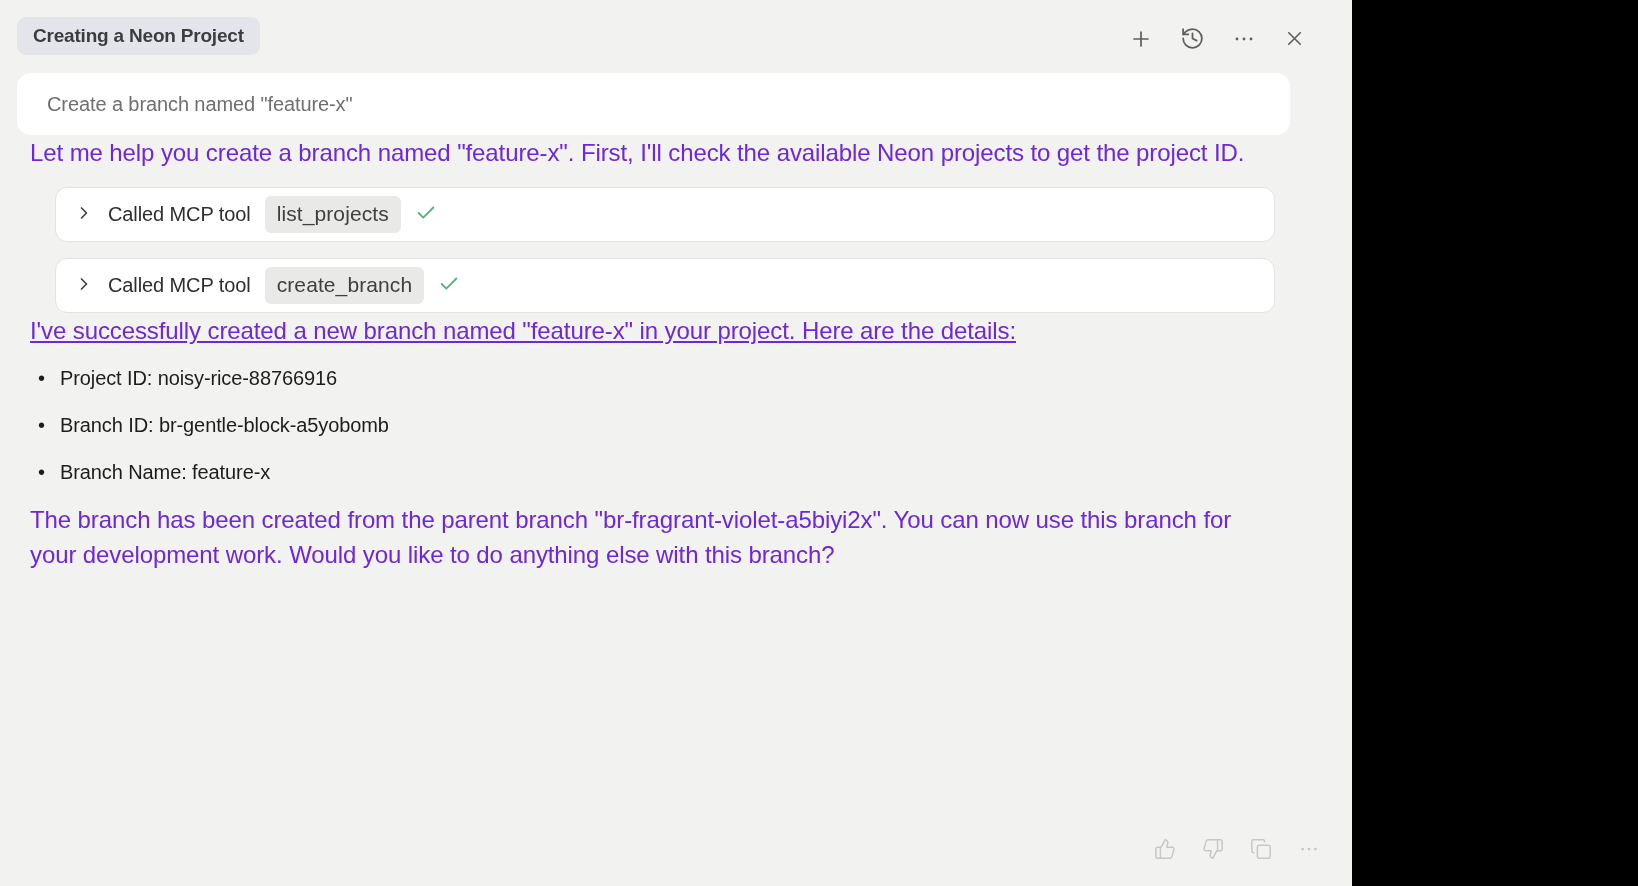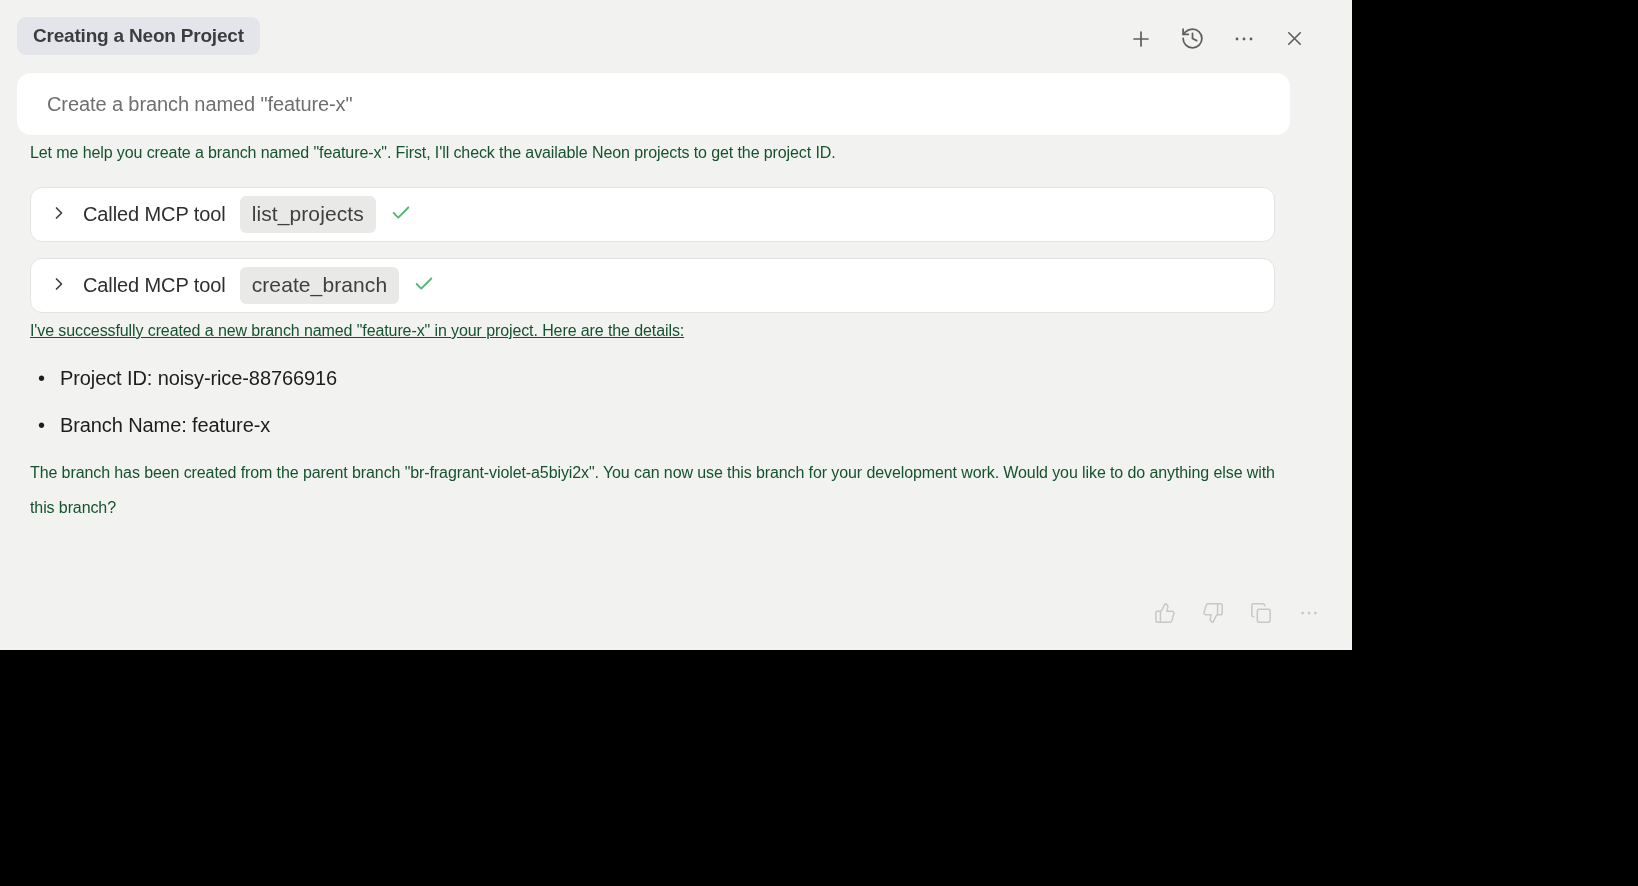--- a/index.html
+++ b/index.html
@@ -6,21 +6,21 @@
   html, body { margin: 0; padding: 0; }
   body {
     width: 1638px; height: 886px;
     background: #000000;
     font-family: "Liberation Sans", sans-serif;
     overflow: hidden;
     position: relative;
   }
   .app {
     position: absolute; left: 0; top: 0;
-    width: 1352px; height: 650px;
+    width: 1352px; height: 886px;
     background: #f2f2f1;
   }
   
   .header {
     display: flex; justify-content: space-between; align-items: flex-start;
     padding: 17px 46px 0 17px;
   }
   .title-pill {
     background: #e4e5eb;
     border-radius: 9px;
@@ -46,37 +46,38 @@
     display: flex; align-items: center;
     padding: 0 30px;
     font-size: 20px; color: #6f6f6f;
     letter-spacing: -0.1px;
     cursor: text;
   }
   
   .chat { padding: 0 77px 0 30px; }
   .chat p {
     margin: 0;
-    font-size: 16px; line-height: 35px; color: #14532d;
+    font-size: 24px; line-height: 35px; color: #6d28d9;
     letter-spacing: -0.1px;
   }
   .p1 { margin-top: 31px; }
   .p2 { margin-top: 28px; }
   .p3 { margin-top: 27px; text-decoration: underline; }
   .p4 { margin-top: 23px; }
   .tool-card {
     margin-top: 17px;
     height: 55px;
     background: #ffffff;
     border: 1px solid #e3e3e2;
     border-radius: 12px;
     display: flex; align-items: center;
     padding: 0 18px;
     gap: 14px;
     cursor: pointer;
+    margin-left: 25px;
   }
   .tool-card.second { margin-top: 16px; }
   .chevron svg { stroke: #3f3f3f; fill: none; stroke-width: 2; stroke-linecap: round; stroke-linejoin: round; }
   .tool-label { font-size: 20px; color: #2e2e2e; letter-spacing: -0.1px; }
   .tool-badge {
     background: #e9e9e8;
     border-radius: 6px;
     padding: 6px 12px 7px;
     font-size: 21px; color: #3f3f3f;
     letter-spacing: 0.1px;
@@ -180,20 +181,21 @@
         <svg width="22" height="22" viewBox="0 0 24 24">
             <path d="M20 6 9 17l-5-5"></path>
           </svg>
       </span>
     </div>
 
     <p class="p3">I've successfully created a new branch named "feature-x" in your project. Here are the details:</p>
 
     <ul class="details">
       <li>Project ID: noisy-rice-88766916</li>
+      <li>Branch ID: br-gentle-block-a5yobomb</li>
       <li>Branch Name: feature-x</li>
     </ul>
 
     <p class="p4">The branch has been created from the parent branch "br-fragrant-violet-a5biyi2x". You can now use this branch for your development work. Would you like to do anything else with this branch?</p>
 
   </div>
 
   <div class="footer">
     <button class="icon-btn">
       <span>

